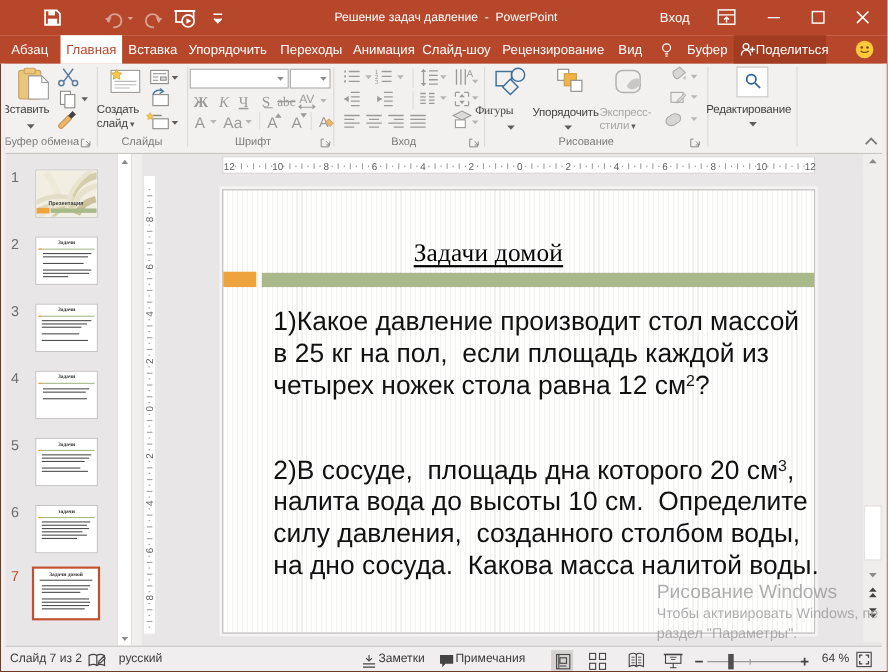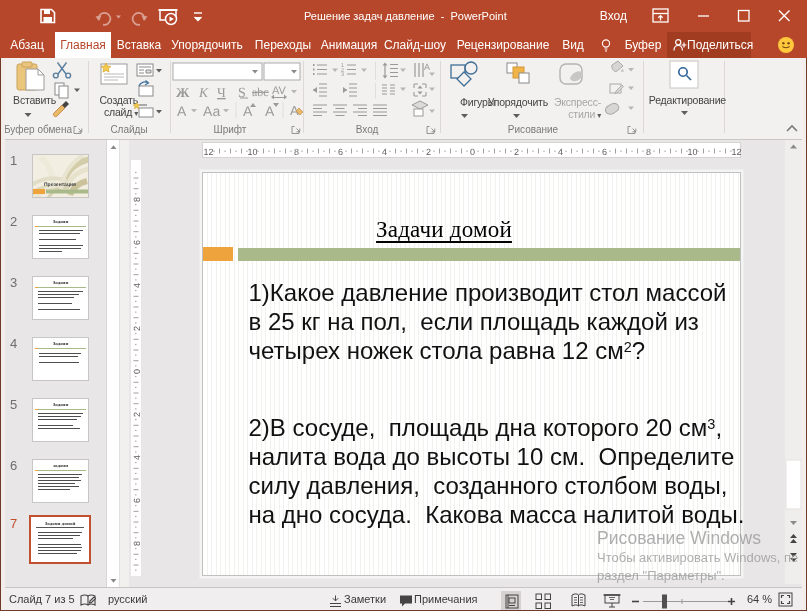--- a/index.html
+++ b/index.html
@@ -9,21 +9,21 @@
 
 #titlebar{position:absolute;left:0;top:0;width:807px;height:32px;background:#B7472A;}
 #tabrow{position:absolute;left:0;top:32px;width:807px;height:26px;background:#B7472A;}
 .wtitle{position:absolute;top:0;left:304px;height:32px;line-height:32px;color:#fff;font-size:11px;}
 .tab{position:absolute;top:0;height:26px;line-height:26px;color:#fff;font-size:12px;text-align:center;}
 .tab.active{background:#fff;color:#B7472A;}
 
 #ribbon{position:absolute;left:0;top:58px;width:807px;height:82px;background:#F2F1F0;border-bottom:1px solid #C9C6C4;}
 .gsep{position:absolute;top:3px;height:72px;width:1px;background:#DCD9D7;}
 .glabel{position:absolute;bottom:4px;font-size:10px;color:#7A7A7A;text-align:center;letter-spacing:0px;}
-.btxt{position:absolute;font-size:10.5px;color:#444;text-align:right;line-height:12px;letter-spacing:-0.2px;}
+.btxt{position:absolute;font-size:10.5px;color:#444;text-align:left;line-height:12px;letter-spacing:-0.2px;}
 .btxt.dis{color:#A9A7A5;}
 .da{font-size:8px;color:#5c5c5c;}
 
 #main{position:absolute;left:0;top:140px;width:807px;height:447px;background:#E8E6E6;}
 #thumbs{position:absolute;left:0;top:0;width:106px;height:447px;background:#E8E6E6;}
 #thumbscroll{position:absolute;left:106px;top:0;width:14px;height:447px;background:#fff;border-left:1px solid #D9D7D5;border-right:1px solid #E2E0DE;}
 #tsgap{position:absolute;left:120px;top:0;width:9px;height:447px;background:#F1F0EF;}
 #slidearea{position:absolute;left:129px;top:0;width:678px;height:447px;}
 #slide{position:absolute;left:73px;top:31.5px;width:539px;height:404px;box-shadow:0 0 0 2.5px rgba(255,255,255,0.55);background:
  repeating-linear-gradient(90deg,#ffffff 0px,#ffffff 3.5px,#F1F1ED 3.5px,#F1F1ED 4.5px);
@@ -150,21 +150,21 @@
     <div class="gsep" style="left:440px"></div>
     <div class="gsep" style="left:643px"></div>
     <div class="gsep" style="left:724px"></div>
     <div class="glabel" style="left:0px;width:76px;">Буфер обмена</div>
     <div class="glabel" style="left:88px;width:82px;">Слайды</div>
     <div class="glabel" style="left:175px;width:110px;">Шрифт</div>
     <div class="glabel" style="left:312px;width:110px;">Вход</div>
     <div class="glabel" style="left:478px;width:110px;">Рисование</div>
     <div class="btxt" style="left:2px;top:36px;width:54px;">Вставить</div>
     <div class="btxt" style="left:88px;top:36px;width:50px;">Создать<br>слайд<span class="da">&nbsp;▾</span></div>
-    <div class="btxt" style="left:451px;top:38px;width:44px;">Фигуры</div>
+    <div class="btxt" style="left:432px;top:38px;width:44px;font-family:Liberation Serif, serif;">Фигуры</div>
     <div class="btxt" style="left:484px;top:38px;width:64px;">Упорядочить</div>
     <div class="btxt dis" style="left:545px;top:38px;width:56px;">Экспресс-<br>стили<span class="da">&nbsp;▾</span></div>
     <div class="btxt" style="left:642px;top:36px;width:84px;">Редактирование</div>
     <svg id="ribsvg" width="807" height="82" style="position:absolute;left:0;top:0">
 
       <g>
         <rect x="17" y="6" width="20" height="26" rx="2" fill="#ECC57C" stroke="#C9A35B"></rect>
         <rect x="22" y="4" width="10" height="5" rx="1" fill="#ECC57C" stroke="#C9A35B"></rect>
         <path d="M26 11 h12 l6 6 v15 h-18 Z" fill="#fff" stroke="#9B9B9B"></path>
         <path d="M38 11 v6 h6" fill="none" stroke="#9B9B9B"></path>
@@ -675,21 +675,21 @@
               <path d="M5 413 l3.5 4 3.5 -4 Z M5 418 l3.5 4 3.5 -4 Z"></path>
             </g>
         </svg>
       </div>
 
       <div id="wm1">Рисование Windows</div>
       <div id="wm2">Чтобы активировать Windows, пе<br>раздел "Параметры".</div>
     </div>
   </div>
   <div id="status">
-    <div style="position:absolute;left:9px;top:5px;">Слайд 7 из 5</div>
+    <div style="position:absolute;left:9px;top:5px;">Слайд 7 из 2</div>
     <svg width="20" height="18" style="position:absolute;left:78px;top:4px;">
         <g stroke="#444" fill="none" stroke-width="1.1">
           <path d="M3 4 c3 -1.5 5 -1.5 7 0 c2 -1.5 4 -1.5 7 0 v9 c-3 -1.5 -5 -1.5 -7 0 c-2 -1.5 -4 -1.5 -7 0 Z"></path>
           <path d="M10 4 v9"></path>
           <path d="M12 9 l4 -4 1.5 1.5 -4 4 -2 .5 Z" fill="#F0EEEE"></path>
         </g>
       </svg>
     <div style="position:absolute;left:108px;top:5px;">русский</div>
     <svg width="14" height="16" style="position:absolute;left:329px;top:6px;">
         <g stroke="#444" fill="none">

